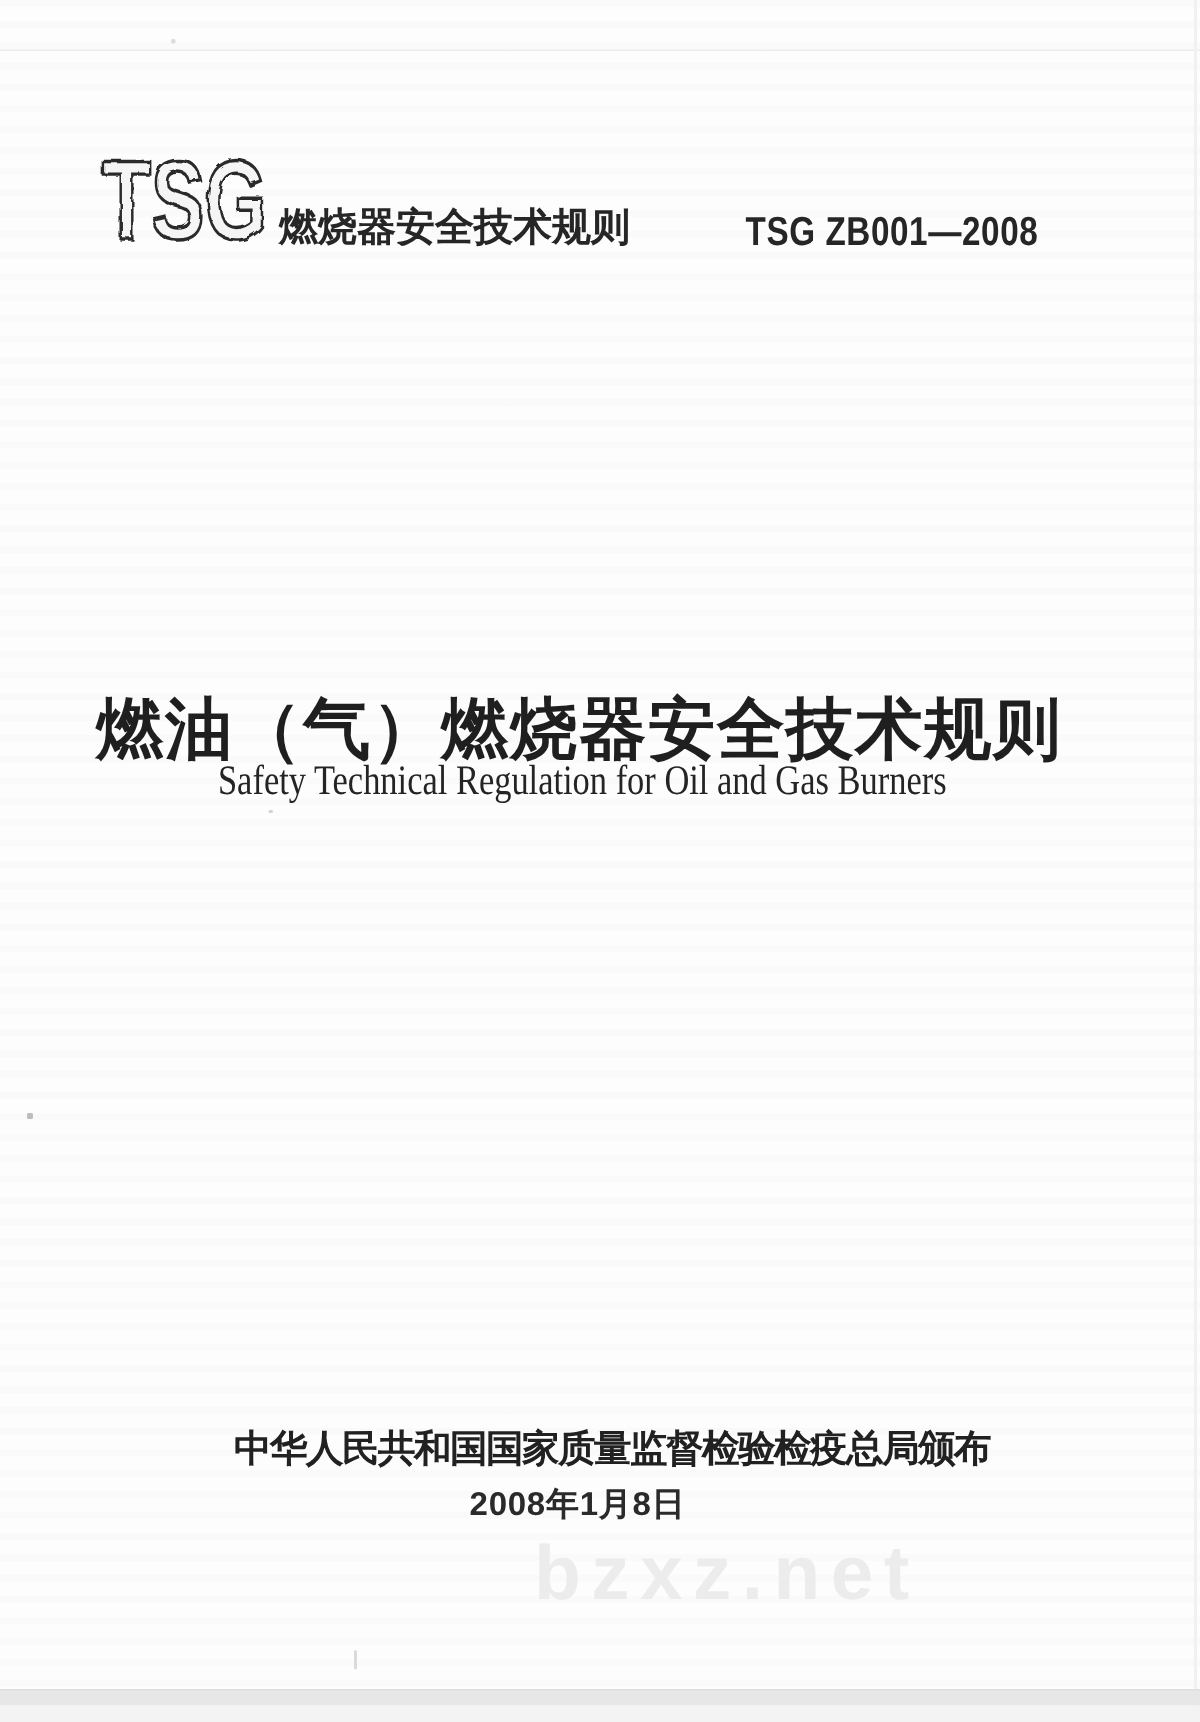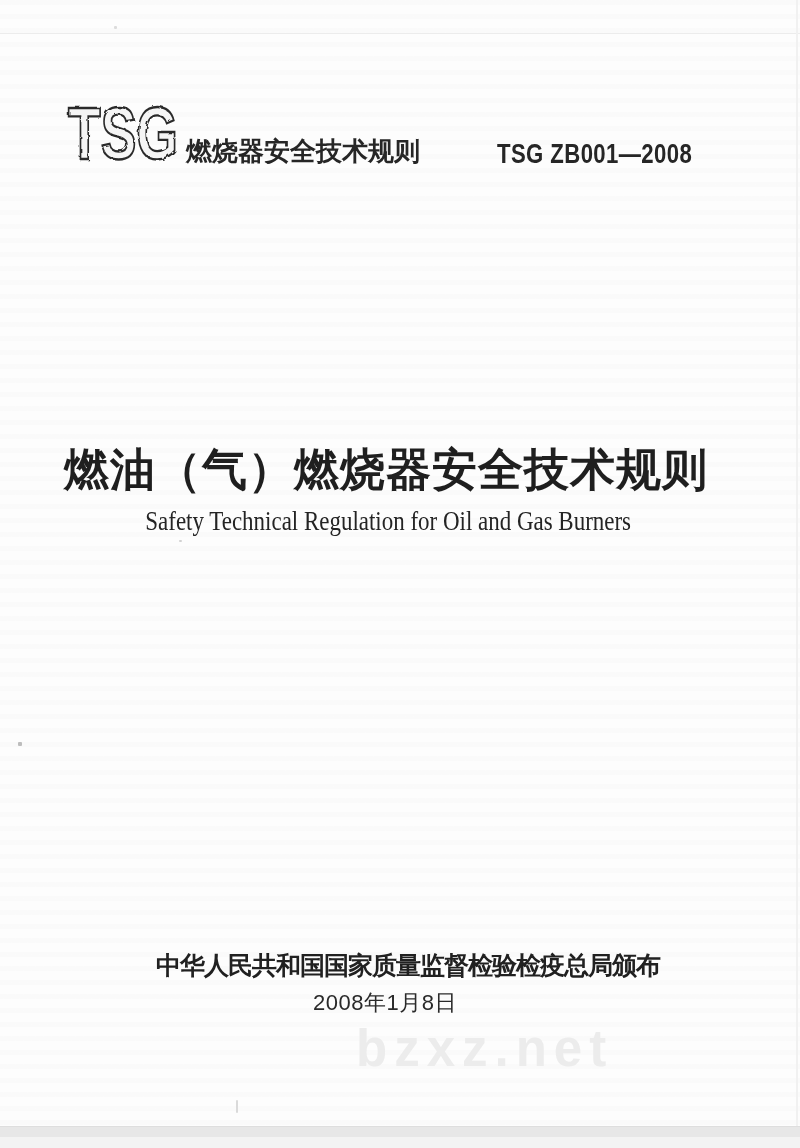--- a/index.html
+++ b/index.html
@@ -34,34 +34,34 @@
     font-size:26px;font-weight:bold;white-space:nowrap;letter-spacing:0px;
   }
   .doc-code{
     position:absolute;left:497px;top:139px;
     font-size:27px;font-weight:bold;white-space:nowrap;
     transform:scaleX(0.82);transform-origin:left center;letter-spacing:0.5px;
   }
   
   .title-row{position:absolute;top:440px;left:0;width:772px;text-align:center;}
   .title-zh{
-    margin:0;font-size:45px;font-weight:bold;letter-spacing:1px;white-space:nowrap;
+    margin:16px;font-size:45px;font-weight:bold;letter-spacing:1px;white-space:nowrap;
     color:#1f1f1f;
   }
   .subtitle-row{position:absolute;top:505px;left:0;width:776px;text-align:center;}
   .title-en{
     display:inline-block;font-family:"Liberation Serif",serif;
     font-size:28px;white-space:nowrap;color:#242424;
     transform:scaleX(0.82);transform-origin:center;
   }
   
   .publisher-row{position:absolute;top:949px;left:0;width:776px;text-align:center;z-index:2;}
   .publisher{font-size:25px;font-weight:bold;letter-spacing:-1px;white-space:nowrap;color:#212121;margin-left:40px;}
   .date-row{position:absolute;top:988px;left:0;width:770px;text-align:center;z-index:2;}
-  .pub-date{font-size:22px;font-weight:normal;letter-spacing:0.5px;white-space:nowrap;color:#2a2a2a;}
+  .pub-date{font-size:22px;font-weight:bold;letter-spacing:0.5px;white-space:nowrap;color:#2a2a2a;}
   
   .watermark{
     position:absolute;left:356px;top:999px;z-index:1;
     font-size:51px;font-weight:bold;line-height:1;letter-spacing:7px;
     color:var(--watermark-color,#ececec);white-space:nowrap;margin-top:24px;
   }
 </style>
 </head>
 <body>
 

